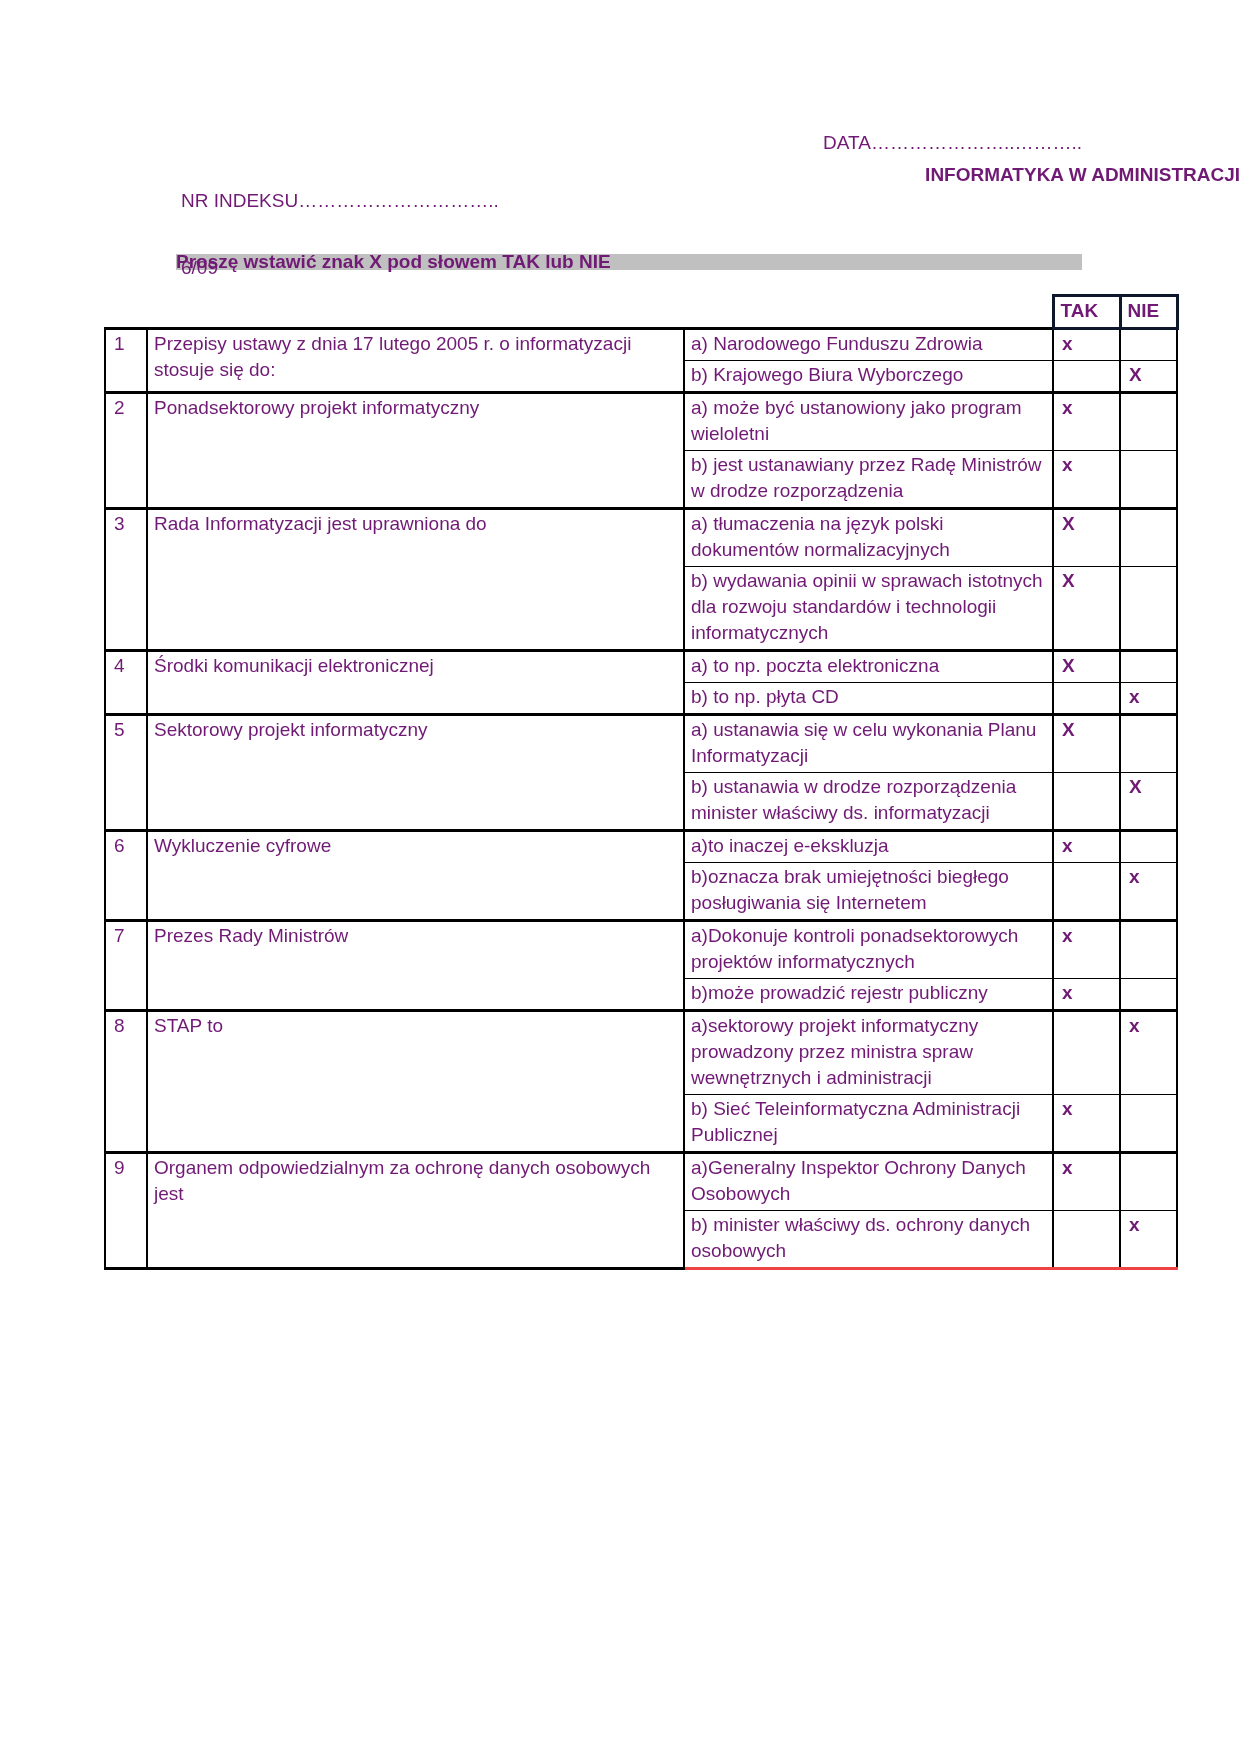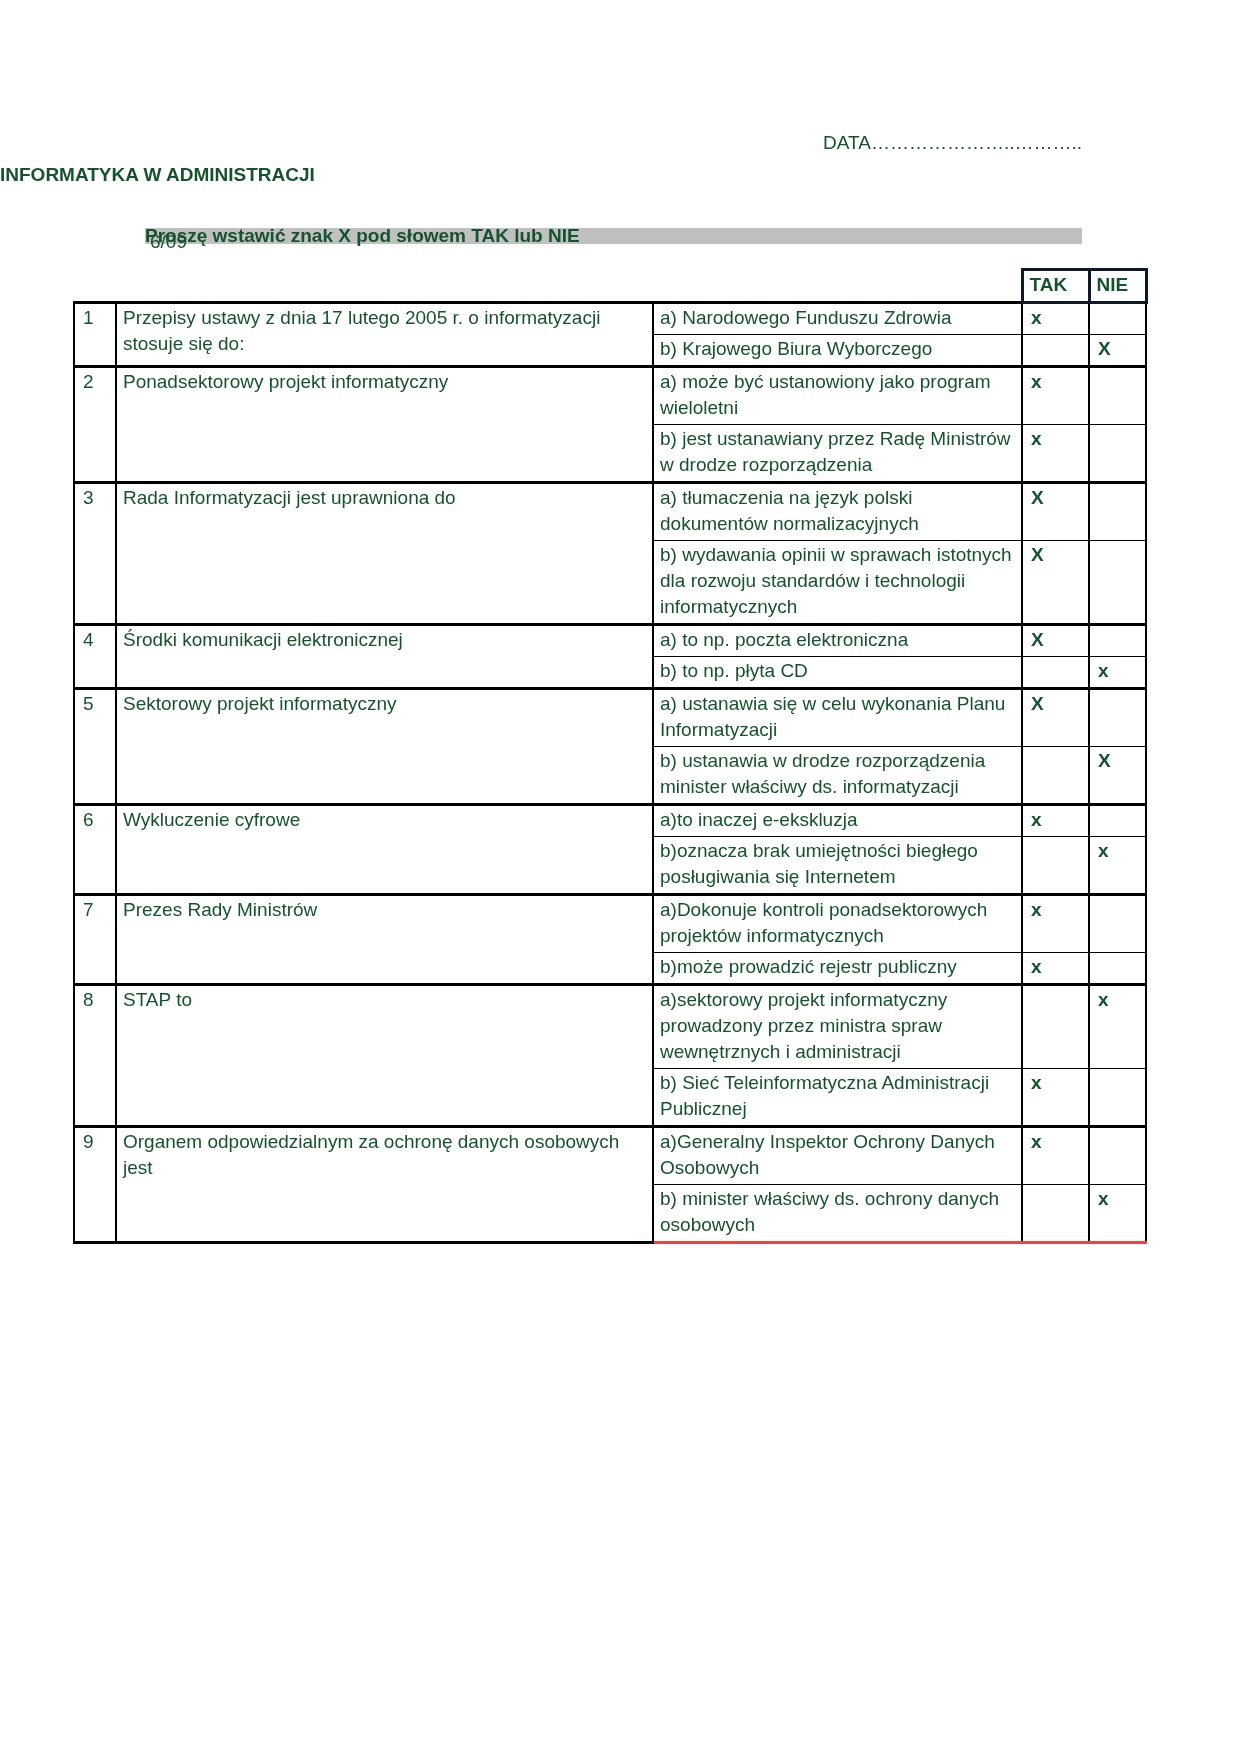--- a/index.html
+++ b/index.html
@@ -5,34 +5,35 @@
   html, body {
     margin: 0;
     padding: 0;
     background: #ffffff;
   }
   .page {
     position: relative;
     width: 1240px;
     min-height: 1754px;
     background: #ffffff;
-    color: #14532d;
+    color: #701a75;
     font-family: "Liberation Sans", "DejaVu Sans", sans-serif;
     font-size: 19px;
     line-height: 26px;
     box-sizing: border-box;
     overflow: hidden;
+    padding-left: 31px;
   }
   .date-line {
     padding-top: 130px;
     margin-right: 158px;
     text-align: right;
   }
   .title {
-    text-align: left;
+    text-align: right;
     font-weight: bold;
     margin-top: 6px;
   }
   .name-line {
     margin-left: 150px;
     margin-top: 2px;
   }
   .index-line {
     margin-left: 150px;
   }
@@ -105,20 +106,21 @@
 </head>
 <body>
 
 <div class="page">
 
   <div class="date-line">DATA…………………..………..</div>
 
   <div class="title">INFORMATYKA W ADMINISTRACJI</div>
 
 
+  <div class="index-line">NR INDEKSU…………………………..</div>
 
   <div class="instruction-bar">
     <span class="exam-code">6/09</span>
     <span class="instruction">Proszę wstawić znak  X  pod słowem  TAK lub NIE</span>
   </div>
 
   <table class="quiz-table">
     <colgroup>
       <col style="width:42px">
       <col style="width:537px">

